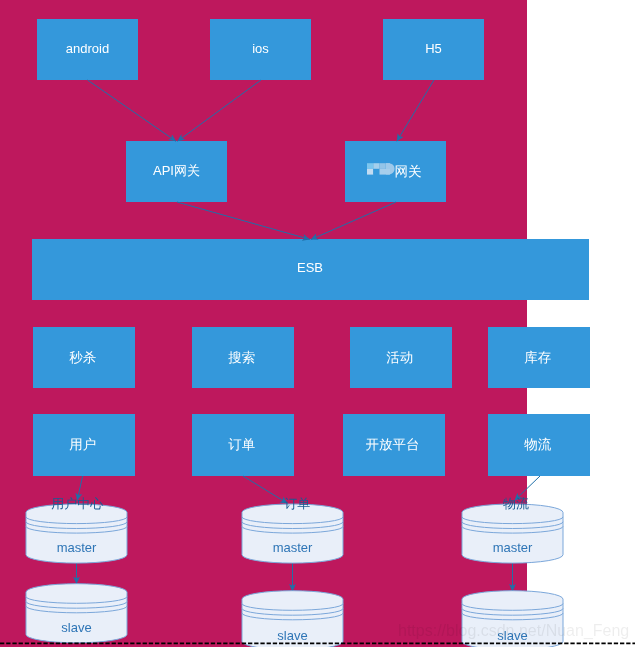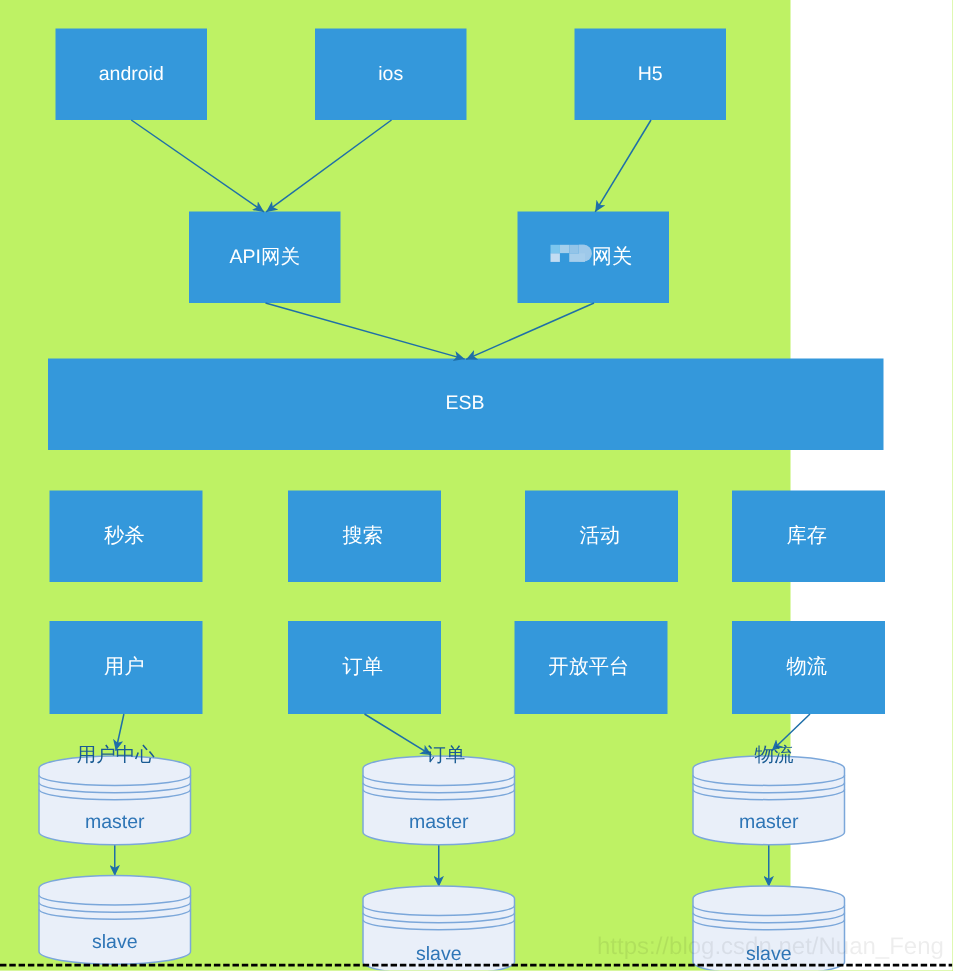--- a/index.html
+++ b/index.html
@@ -1,19 +1,19 @@
 <!DOCTYPE html>
 <html><head>
 <meta charset="utf-8">
 <title>Architecture Diagram</title>
 <style>
   html,body{margin:0;padding:0;}
   body{width:635px;height:647px;background:#ffffff;overflow:hidden;
        font-family:"Liberation Sans","DejaVu Sans",sans-serif;}
-  #stage{position:relative;width:527px;height:647px;background:#bef264;}
+  #stage{position:relative;width:527px;height:647px;background:#be185d;}
   svg#canvas{position:absolute;left:0;top:0;display:block;}
   .boxlabel{fill:#ffffff;font-family:"Liberation Sans","DejaVu Sans",sans-serif;
             font-size:13px;text-anchor:middle;dominant-baseline:middle;}
   .boxlabel.cjk{font-size:13.5px;}
   .cyltext{fill:#2e75b6;font-family:"Liberation Sans","DejaVu Sans",sans-serif;
            font-size:13px;text-anchor:middle;}
   .cylcap{fill:#195b93;font-family:"Liberation Sans","DejaVu Sans",sans-serif;
           font-size:13px;text-anchor:middle;}
   .wm{fill:#000000;fill-opacity:0.07;font-family:"Liberation Sans","DejaVu Sans",sans-serif;
       font-size:16px;}

